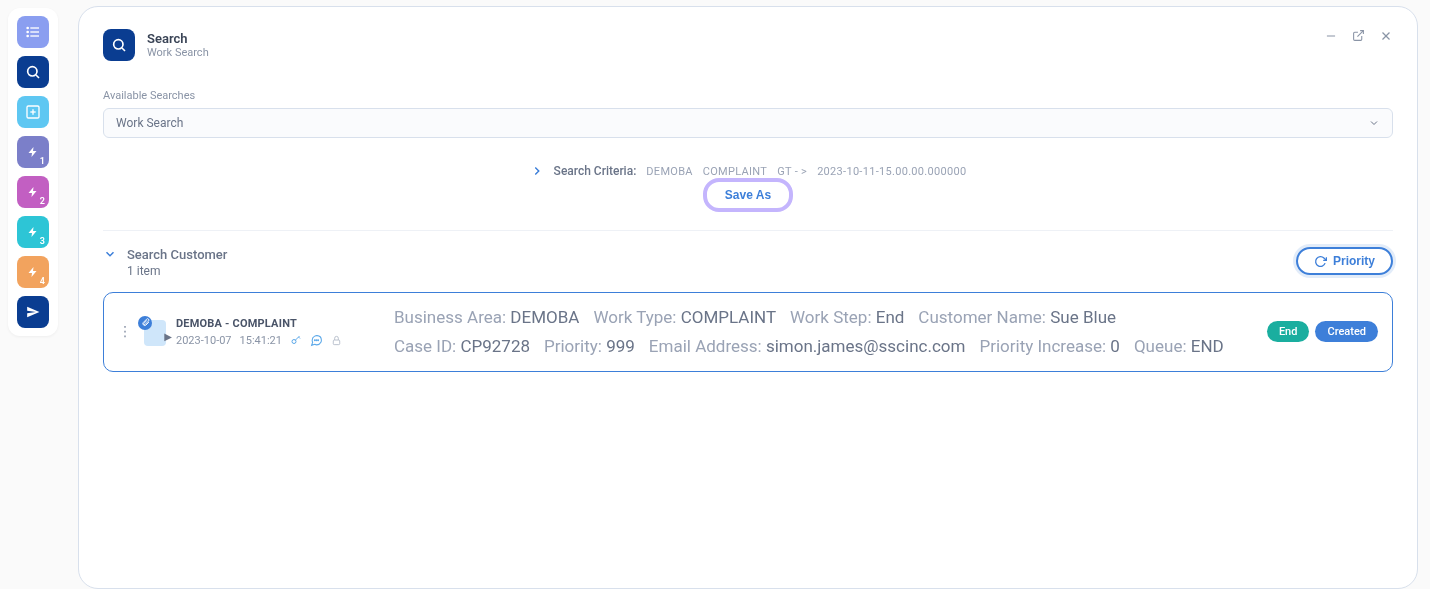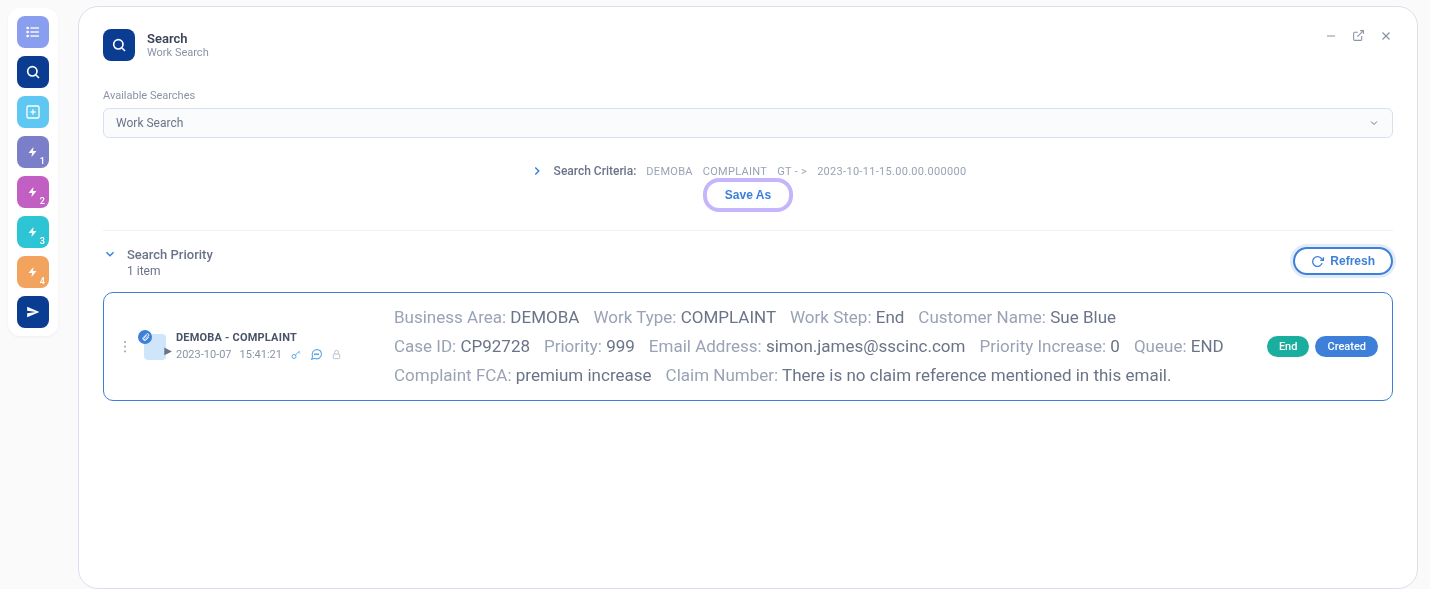--- a/index.html
+++ b/index.html
@@ -323,30 +323,30 @@
   <div class="divider"></div>
 
   <div class="results-header">
     <div class="results-title-wrap">
       <span class="chevron">
         <svg width="14" height="14" viewBox="0 0 24 24" fill="none" stroke="currentColor" stroke-width="2.5">
             <polyline points="6 9 12 15 18 9"></polyline>
           </svg>
       </span>
       <div>
-        <div class="results-title">Search Priority</div>
+        <div class="results-title">Search Customer</div>
         <div class="results-count">1 item</div>
       </div>
     </div>
     <button class="refresh-btn">
       <svg width="13" height="13" viewBox="0 0 24 24" fill="none" stroke="currentColor" stroke-width="2.5">
           <polyline points="23 4 23 10 17 10"></polyline>
           <path d="M20.49 15a9 9 0 1 1-2.12-9.36L23 10"></path>
         </svg>
-      <span>Refresh</span>
+      <span>Priority</span>
     </button>
   </div>
 
   <div class="result-card">
     <div class="card-menu">⋮</div>
     <div class="card-icon-stack">
       <div class="doc-badge"></div>
       <div class="clip-badge">
         <svg width="9" height="9" viewBox="0 0 24 24" fill="none" stroke="currentColor" stroke-width="2.5">
             <path d="M21 11l-8 8a5 5 0 0 1-7-7l9-9a3.5 3.5 0 0 1 5 5l-9 9a2 2 0 0 1-3-3l8-8"></path>
@@ -377,20 +377,19 @@
         <span class="mini-icon gray">
           <svg width="11" height="11" viewBox="0 0 24 24" fill="none" stroke="currentColor" stroke-width="2">
               <rect x="5" y="11" width="14" height="10" rx="2"></rect>
               <path d="M8 11V7a4 4 0 0 1 8 0v4"></path>
             </svg>
         </span>
       </div>
     </div>
     <div class="card-fields" id="card-fields-container">
         <div><span class="field-pair"><span class="lbl">Business Area: </span><span class="val">DEMOBA</span></span><span class="field-pair"><span class="lbl">Work Type: </span><span class="val">COMPLAINT</span></span><span class="field-pair"><span class="lbl">Work Step: </span><span class="val">End</span></span><span class="field-pair"><span class="lbl">Customer Name: </span><span class="val">Sue Blue</span></span><span class="field-pair"><span class="lbl">Case ID: </span><span class="val">CP92728</span></span><span class="field-pair"><span class="lbl">Priority: </span><span class="val">999</span></span><span class="field-pair"><span class="lbl">Email Address: </span><span class="val">simon.james@sscinc.com</span></span><span class="field-pair"><span class="lbl">Priority Increase: </span><span class="val">0</span></span><span class="field-pair"><span class="lbl">Queue: </span><span class="val">END</span></span></div>
-        <div><span class="field-pair"><span class="lbl">Complaint FCA: </span><span class="val">premium increase</span></span><span class="field-pair"><span class="lbl">Claim Number: </span><span class="val">There is no claim reference mentioned in this email.</span></span></div>
       </div>
     <div class="card-badges">
       <span class="pill teal">End</span>
       <span class="pill blue">Created</span>
     </div>
   </div>
 </div>
 
 </body></html>

